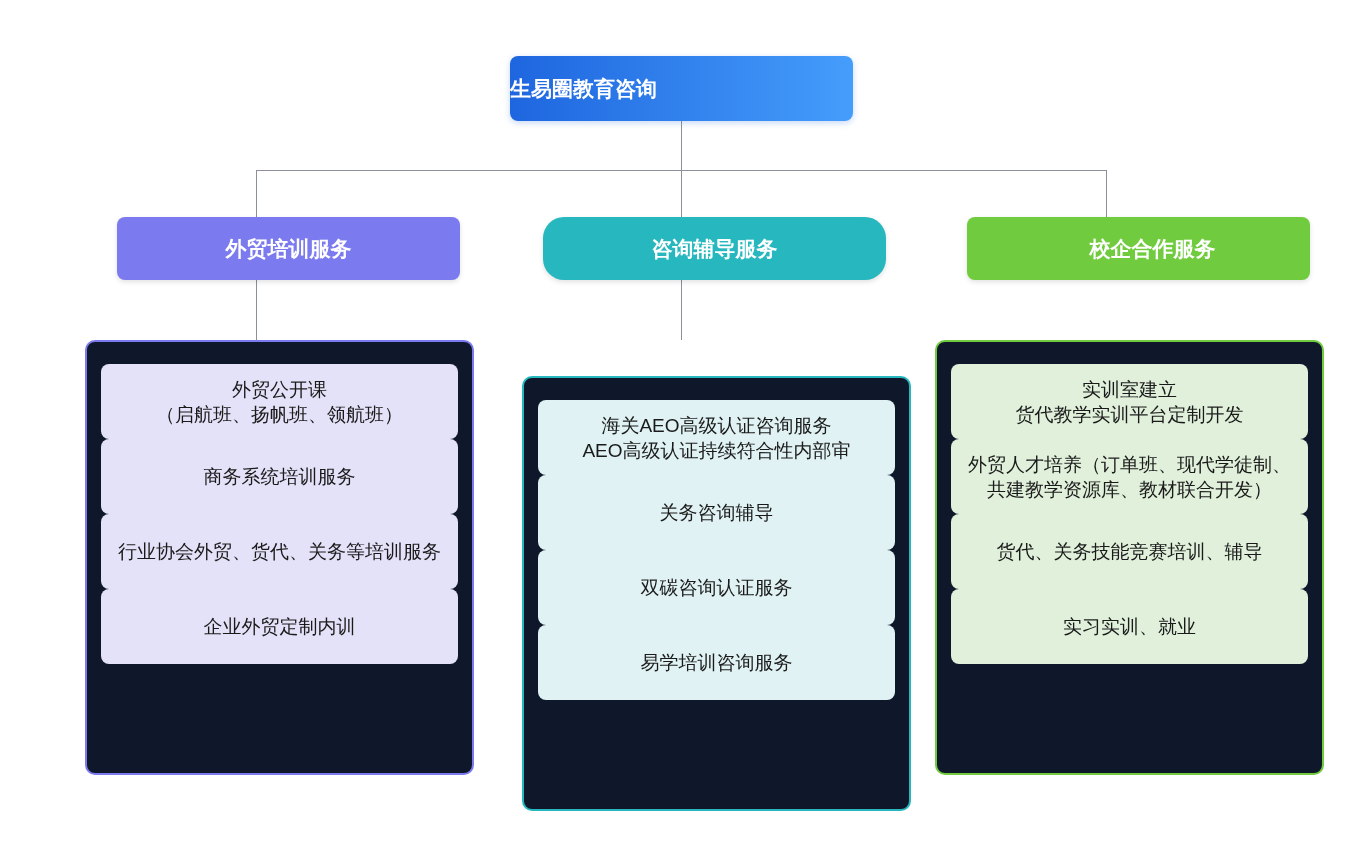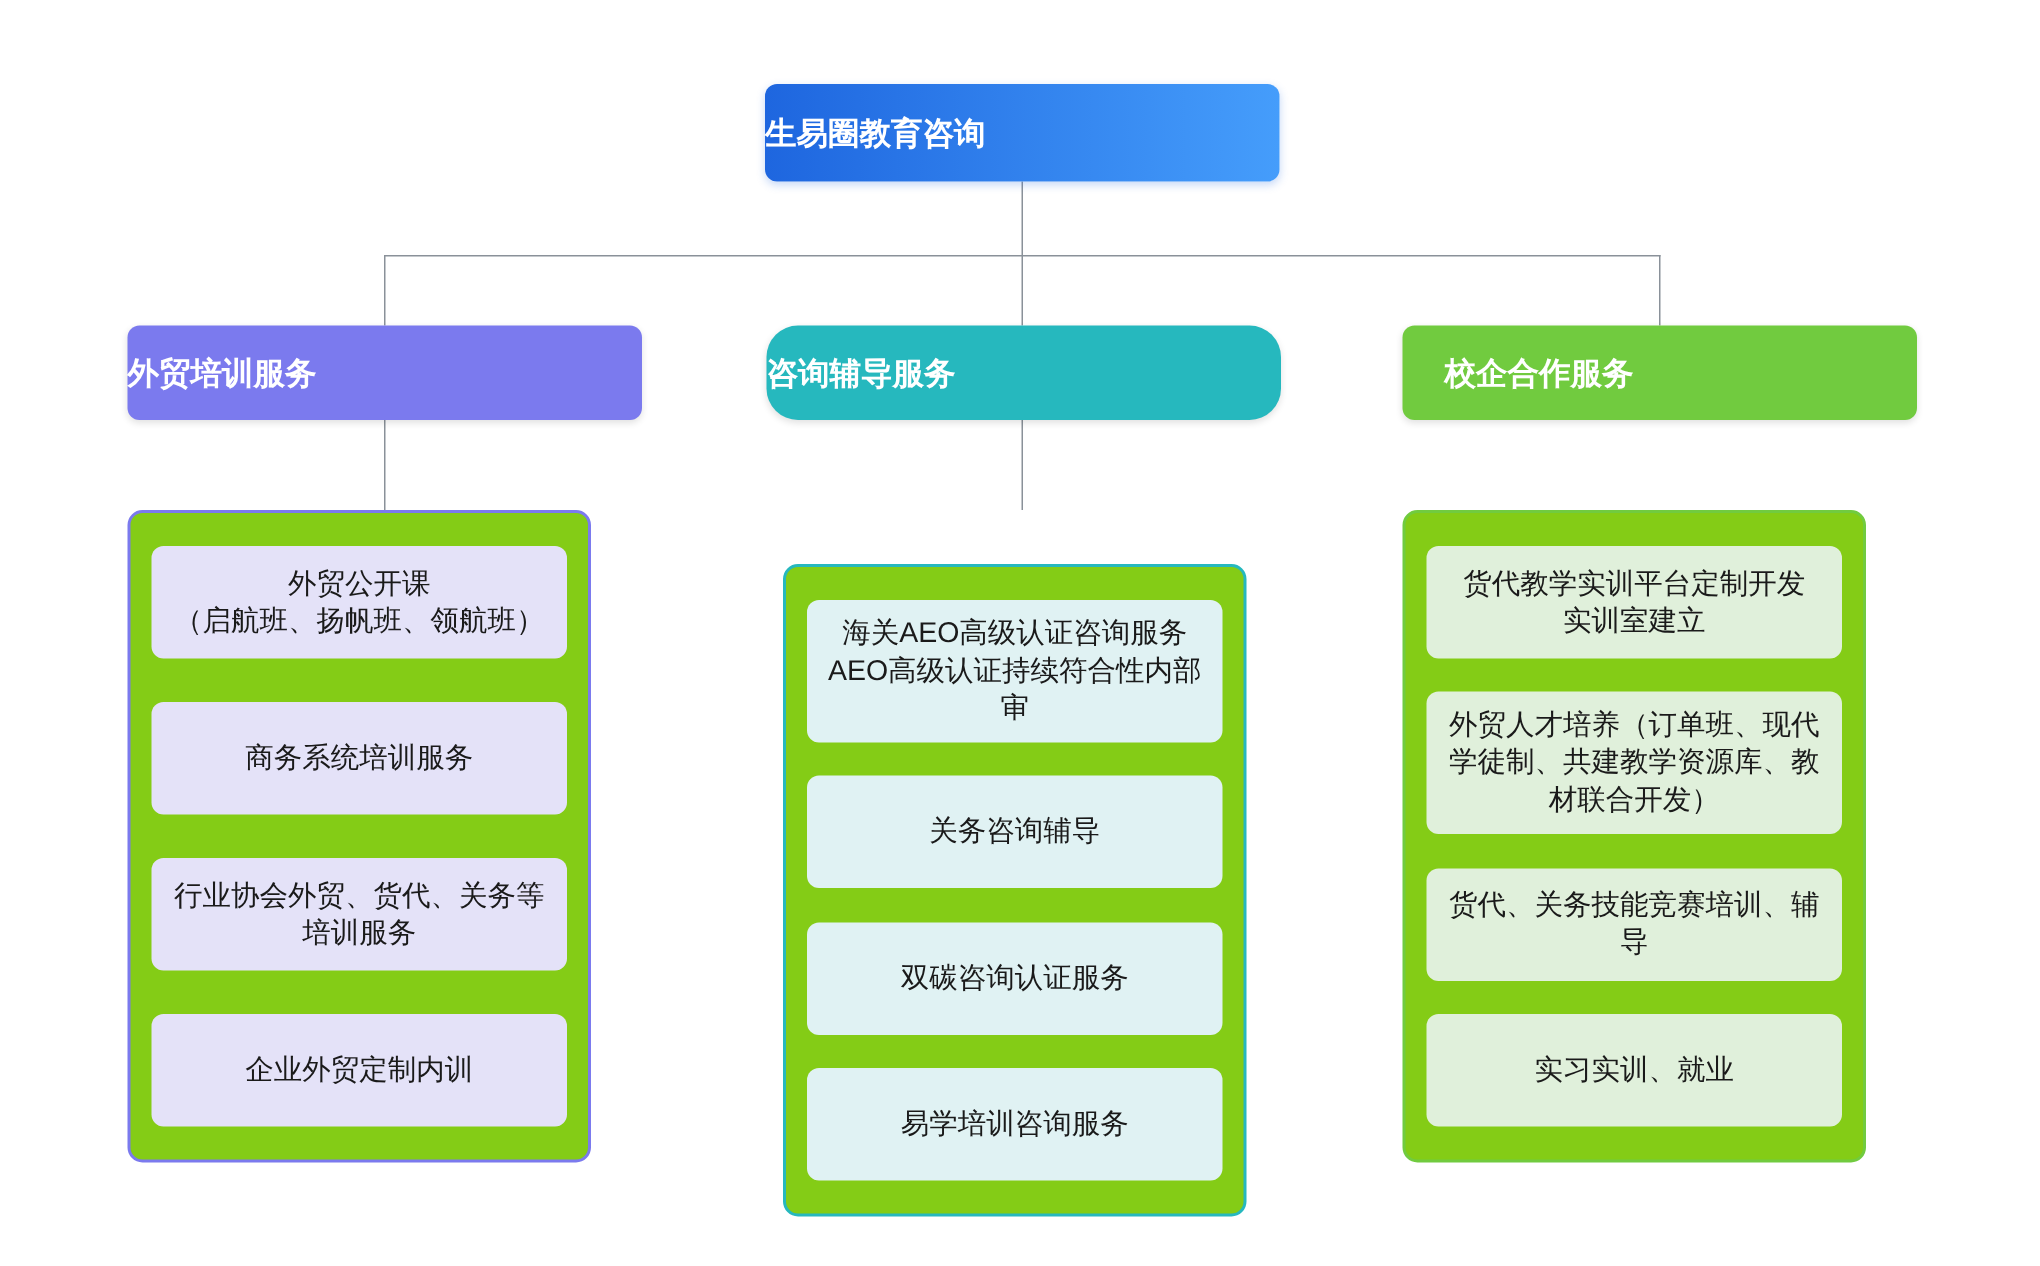--- a/index.html
+++ b/index.html
@@ -25,33 +25,34 @@
   .conn-drop-left   { left: 256px;  top: 170px; width: 1px; height: 47px; }
   .conn-drop-mid    { left: 681px;  top: 170px; width: 1px; height: 47px; }
   .conn-drop-right  { left: 1106px; top: 170px; width: 1px; height: 47px; }
   .conn-group-left  { left: 256px;  top: 280px; width: 1px; height: 60px; }
   .conn-group-mid   { left: 681px;  top: 280px; width: 1px; height: 60px; }
 
   
   .branch-header {
     position: absolute; top: 217px; width: 343px; height: 63px;
     border-radius: 8px;
-    display: flex; align-items: center; 
+    display: flex; align-items: center; justify-content: center;
     color: #ffffff; font-size: 21px; font-weight: bold;
     box-shadow: 0 2px 5px rgba(0,0,0,0.12);
+    margin-left: 32px;
   }
   .branch-header.trade   { left: 85px;  background: var(--branch-trade, #7B7AEE); }
   .branch-header.consult { left: 511px; background: var(--branch-consult, #26B8BE); border-radius: 21px; }
   .branch-header.school  { left: 935px; background: var(--branch-school, #71CB3F); padding-left: 28px; }
 
   
   .branch-group {
-    position: absolute; top: 340px; width: 309px; height: 435px;
-    background: #84cc16; border-radius: 10px;
-    display: flex; flex-direction: column; justify-content: space-between;
+    position: absolute; top: 340px; width: 389px; height: 435px;
+    background: #0f172a; border-radius: 10px;
+    display: flex; flex-direction: column; 
     padding: 22px 14px;
   }
   .branch-group.trade   { left: 85px;  border: 2px solid var(--branch-trade, #7B7AEE); }
   .branch-group.consult { left: 522px; border: 2px solid var(--branch-consult, #26B8BE); margin-top: 36px; }
   .branch-group.school  { left: 935px; border: 2px solid var(--branch-school, #71CB3F); }
 
   
   .leaf-item {
     min-height: 75px;
     border-radius: 8px;
@@ -118,22 +119,22 @@
     <div class="leaf-item">
       <span class="leaf-line">双碳咨询认证服务</span>
     </div>
     <div class="leaf-item">
       <span class="leaf-line">易学培训咨询服务</span>
     </div>
   </div>
 
   <div class="branch-group school">
     <div class="leaf-item">
+      <span class="leaf-line">实训室建立</span>
       <span class="leaf-line">货代教学实训平台定制开发</span>
-      <span class="leaf-line">实训室建立</span>
     </div>
     <div class="leaf-item">
       <span class="leaf-line">外贸人才培养（订单班、现代学徒制、共建教学资源库、教材联合开发）</span>
     </div>
     <div class="leaf-item">
       <span class="leaf-line">货代、关务技能竞赛培训、辅导</span>
     </div>
     <div class="leaf-item">
       <span class="leaf-line">实习实训、就业</span>
     </div>

